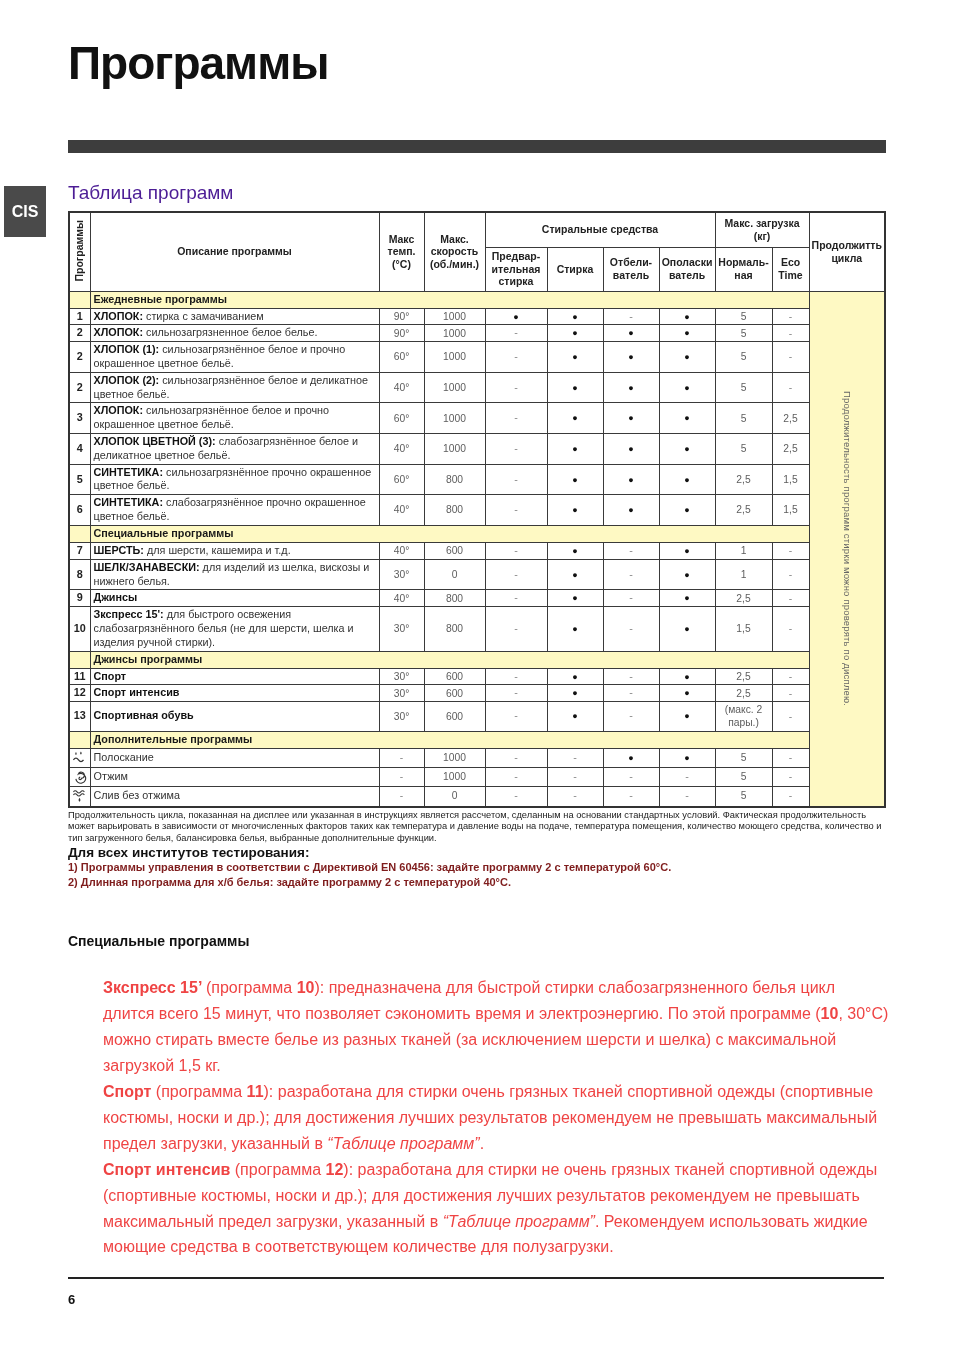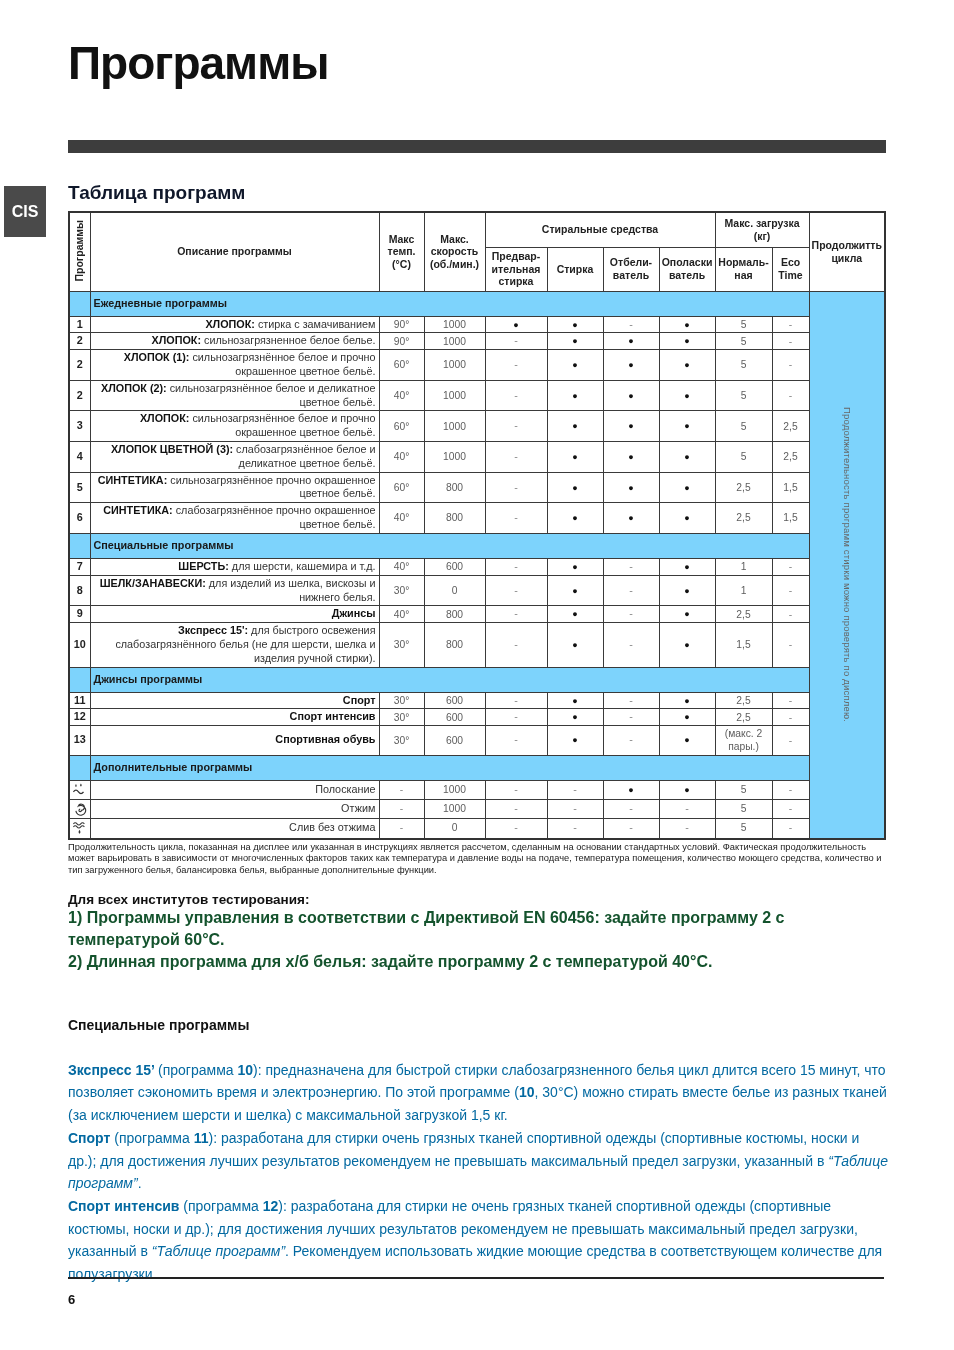--- a/index.html
+++ b/index.html
@@ -13,21 +13,21 @@
     overflow: hidden;
   }
   .content { position: absolute; left: 68px; top: 0; width: 818px; }
   .page-title { margin-top: 36px; font-size: 46px; font-weight: bold; letter-spacing: -1px; color:#111; }
   .title-bar { margin-top: 50px; height: 13px; background: #3d3d3d; }
   .cis-tab {
     position: absolute; left: 4px; top: 186px; width: 42px; height: 51px;
     background: #4a4a4a; color: #fff; font-weight: bold; font-size: 16px;
     display: flex; align-items: center; justify-content: center;
   }
-  .table-title { margin-top: 29px; font-size: 19px; font-weight: bold; color:#0f172a; }
+  .table-title { margin-top: 29px; font-size: 19px; font-weight: normal; color:#4c1d95; }
 
   table.programs { border-collapse: collapse; margin-top: 7px; width: 816px; table-layout: fixed; }
   .programs th, .programs td { border: 1px solid #3a3a3a; vertical-align: middle; }
   .programs { border: 2px solid #333; }
   .programs th { font-size: 10.5px; line-height: 1.2; font-weight: bold; text-align: center; padding: 2px 2px; color:#222; }
   .programs td { font-size: 10.8px; line-height: 1.28; padding: 1px 3px; }
   .col-num   { width: 21px; }
   .col-desc  { width: 289px; }
   .col-temp  { width: 45px; }
   .col-speed { width: 61px; }
@@ -36,37 +36,37 @@
   .col-bleach{ width: 56px; }
   .col-soft  { width: 56px; }
   .col-norm  { width: 57px; }
   .col-eco   { width: 37px; }
   .col-dur   { width: 76px; }
   .vert-header { writing-mode: vertical-rl; transform: rotate(180deg); margin: 0 auto; white-space: nowrap; font-size: 10.5px; font-weight: bold; }
   th.group-h { height: 35px; }
   tr.sub-h th { height: 44px; }
   td.num-cell { text-align: center; font-weight: bold; color:#222; padding: 1px 0; }
   td.desc-cell b { color:#111; }
-  td.desc-cell { color:#333;text-align:right; }
+  td.desc-cell { color:#333; }
   td.val-cell { text-align: center; color: #5d5d5d; font-size: 10.3px; }
   td.dot-cell { text-align: center; }
   td.dot-cell .dot { font-size: 9px; color: #111; }
   td.dot-cell .dash, td.val-cell .dash { color: #888; }
-  tr.section-row td { background: #7dd3fc; font-weight: bold; color:#1a1a1a; height: 25px; }
+  tr.section-row td { background: #fef9c3; font-weight: bold; color:#1a1a1a; height: 17px; }
   td.side-cell { vertical-align: middle; text-align: center; }
   .side-note { writing-mode: vertical-rl; font-size: 9.5px; color: #666; margin: 0 auto; line-height: 1.1; letter-spacing: 0.2px; font-weight: normal; }
   td .icon { display:block; margin: 1px auto; }
 
   .footnote { margin-top: 2px; font-size: 9.3px; line-height: 1.26; color: #222; width: 818px; }
-  .testing { margin-top: 15px; }
+  .testing { }
   .testing-title { font-size: 13.5px; font-weight: bold; color:#111; }
-  .testing-line { font-size: 16px; font-weight: bold; color:#14532d; line-height: 1.4; }
+  .testing-line { font-size: 11px; font-weight: bold; color:#7f1d1d; line-height: 1.4; }
   .special-title { margin-top: 43px; font-size: 14px; font-weight: bold; color:#111; }
   .body-text { margin-top: 26px; width: 822px; }
-  .body-text p { font-size: 14px; line-height: 1.62; color: #0369a1; }
+  .body-text p { font-size: 16px; line-height: 1.62; color: #ef4444; margin-left: 35px; }
   .footer-rule { position: absolute; left: 68px; top: 1277px; width: 816px; border-top: 2px solid #222; }
   .page-num { position: absolute; left: 68px; top: 1292px; font-size: 13px; font-weight: bold; color:#111; }
 </style>
 </head>
 <body>
 
 <div class="page">
   <div class="cis-tab">CIS</div>
 
   <div class="content">

